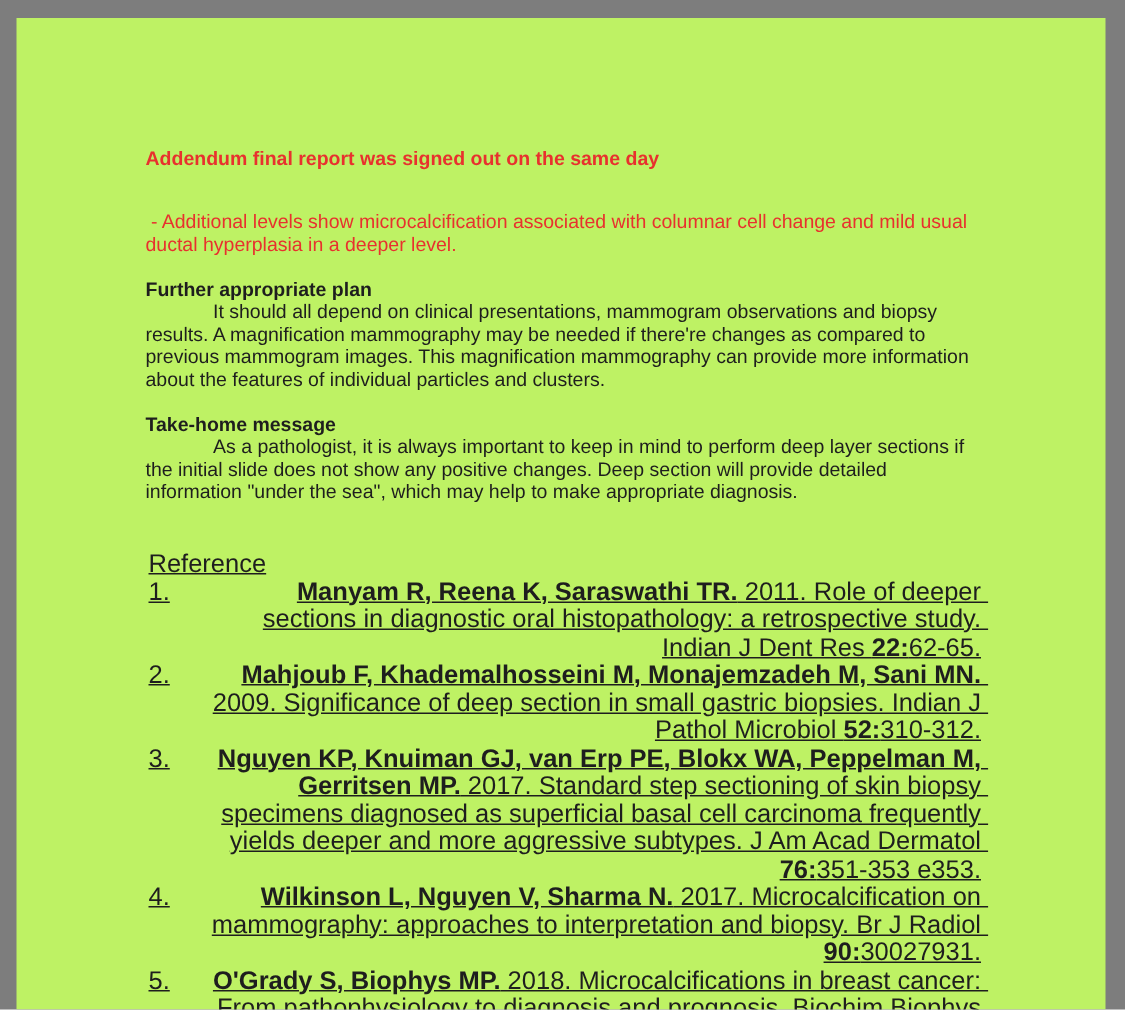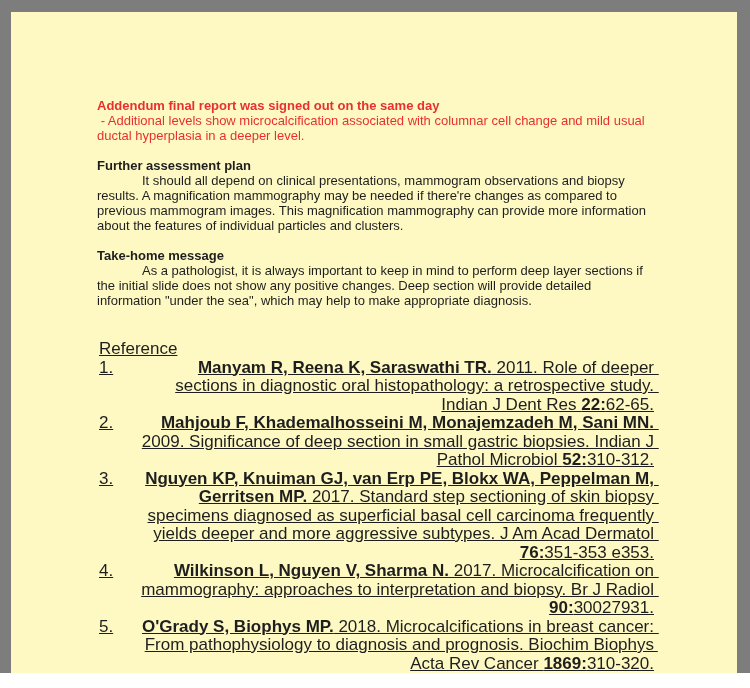--- a/index.html
+++ b/index.html
@@ -21,35 +21,35 @@
     height: 673px;
     background: #7d7d7d;
     overflow: hidden;
   }
   .page {
     position: absolute;
     left: 11px;
     top: 12px;
     width: 726px;
     height: 661px;
-    background: #fef9c3;
+    background: #bef264;
   }
   .content {
     position: absolute;
     left: 86px;
     top: 86px;
     width: 557px;
     color: #1e1e1e;
     font-size: 13px;
     line-height: 15px;
   }
   p { margin: 0; }
   .red { color: #e8312e; }
   .bold { font-weight: bold; }
-  .prewrap { white-space: pre-wrap; }
+  .prewrap { white-space: pre-wrap; margin-top: 27px; }
   .h {
     font-weight: bold;
     margin-top: 15px;
   }
   .para {
     text-indent: 45px;
   }
   .refs {
     margin-top: 32px;
     font-size: 17px;
@@ -75,21 +75,21 @@
 </head>
 <body>
 
 <div class="viewer">
   <div class="page">
     <div class="content">
 
       <p class="red bold">Addendum final report was signed out on the same day</p>
       <p class="red prewrap"> - Additional levels show microcalcification associated with columnar cell change and mild usual ductal hyperplasia in a deeper level.</p>
 
-      <p class="h">Further assessment plan</p>
+      <p class="h">Further appropriate plan</p>
       <p class="para">It should all depend on clinical presentations, mammogram observations and biopsy results. A magnification mammography may be needed if there're changes as compared to previous mammogram images. This magnification mammography can provide more information about the features of individual particles and clusters.</p>
 
       <p class="h">Take-home message</p>
       <p class="para">As a pathologist, it is always important to keep in mind to perform deep layer sections if the initial slide does not show any positive changes. Deep section will provide detailed information "under the sea", which may help to make appropriate diagnosis.</p>
 
       <div class="refs">
         <p class="ref-heading">Reference</p>
 
         <div class="ref-item">
             <span class="ref-num">1.</span>

